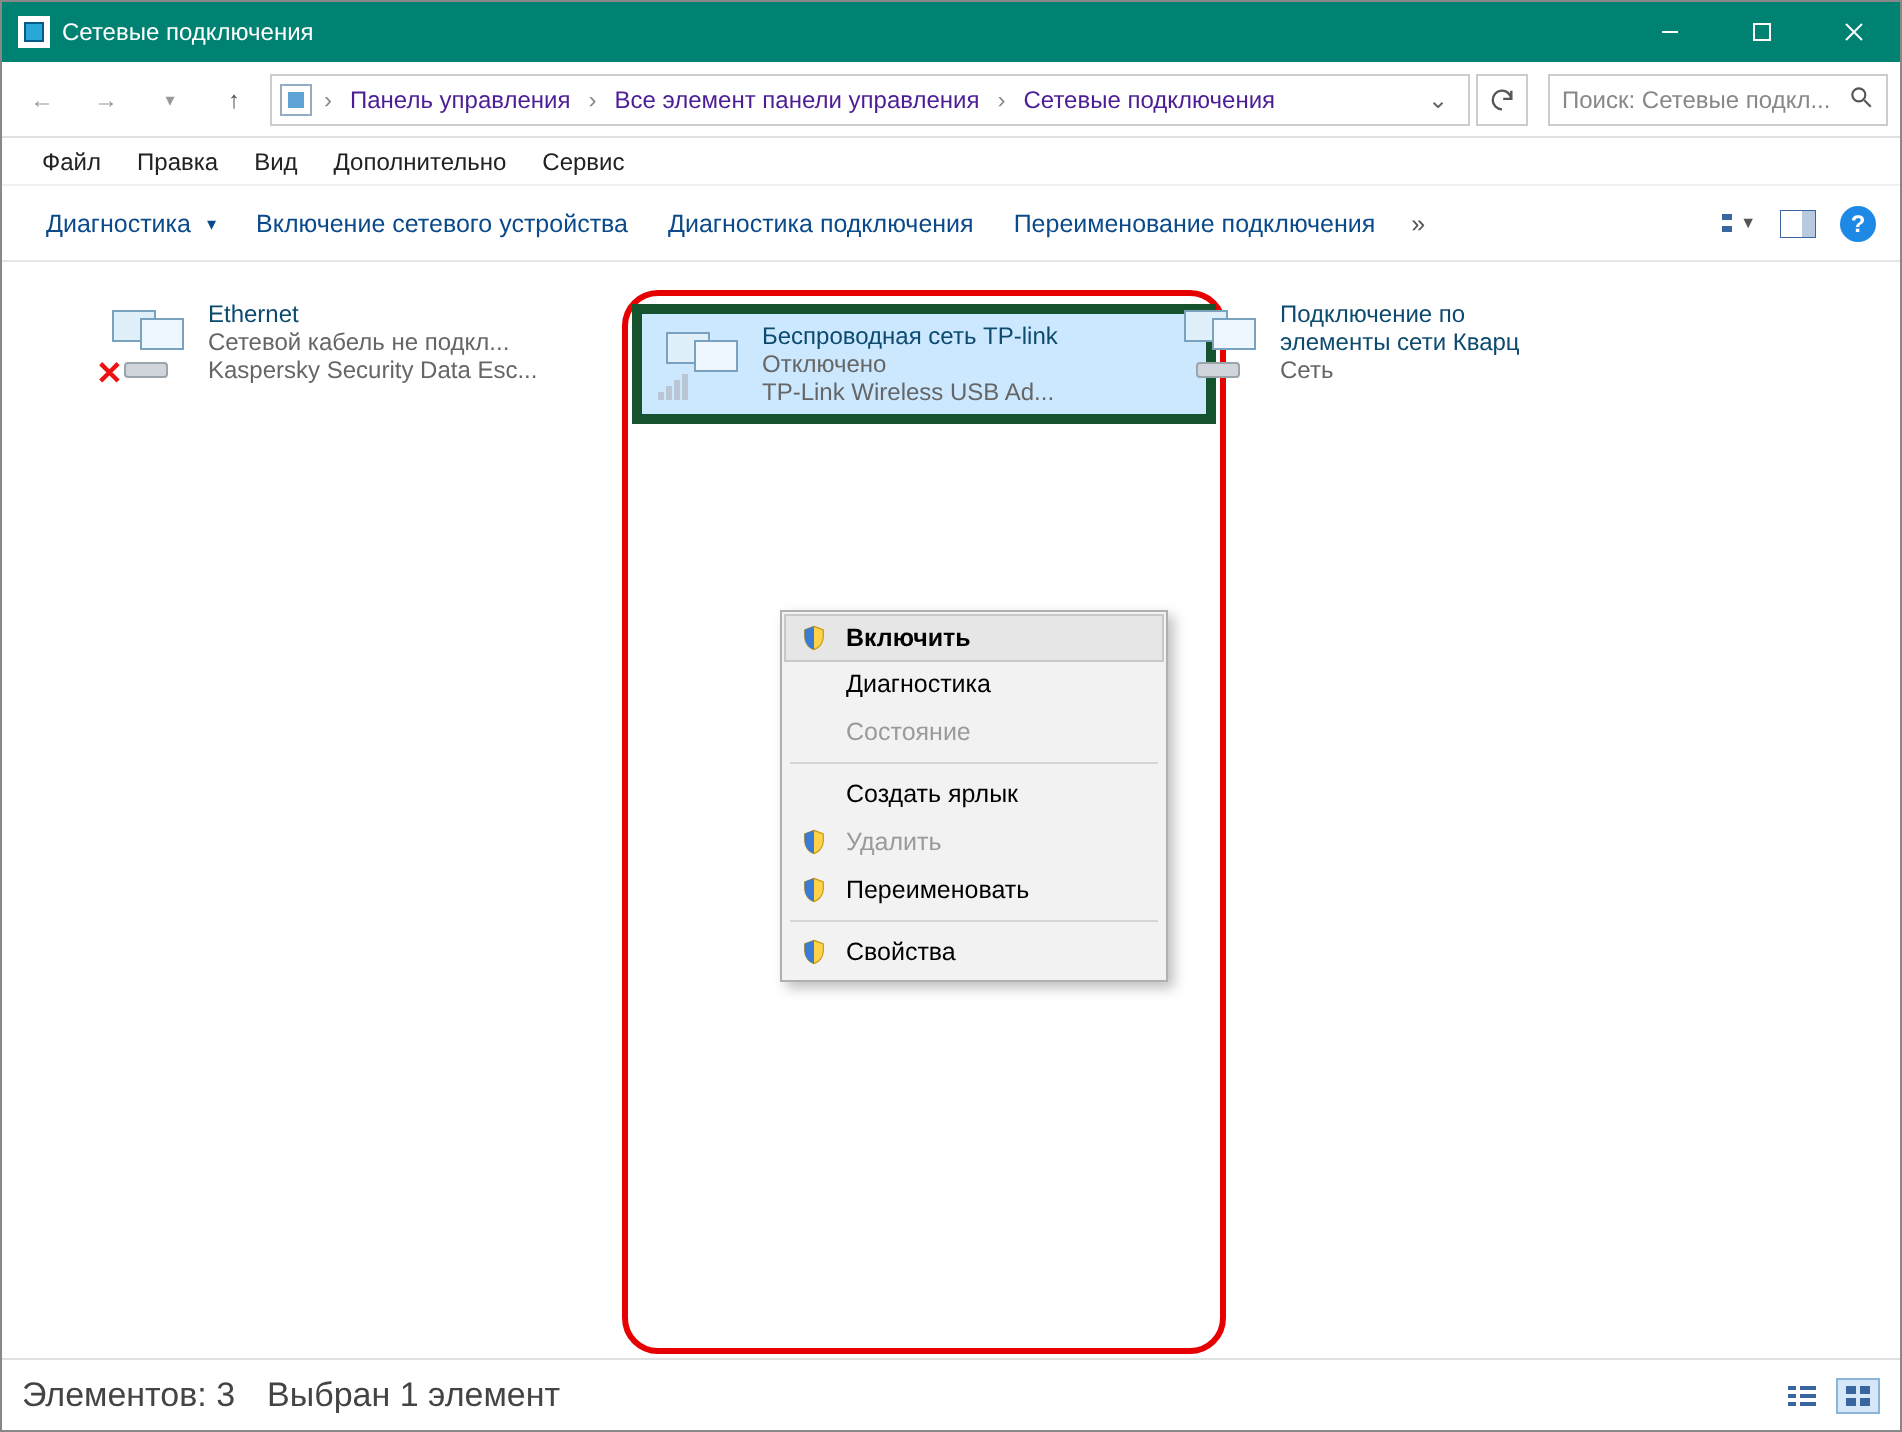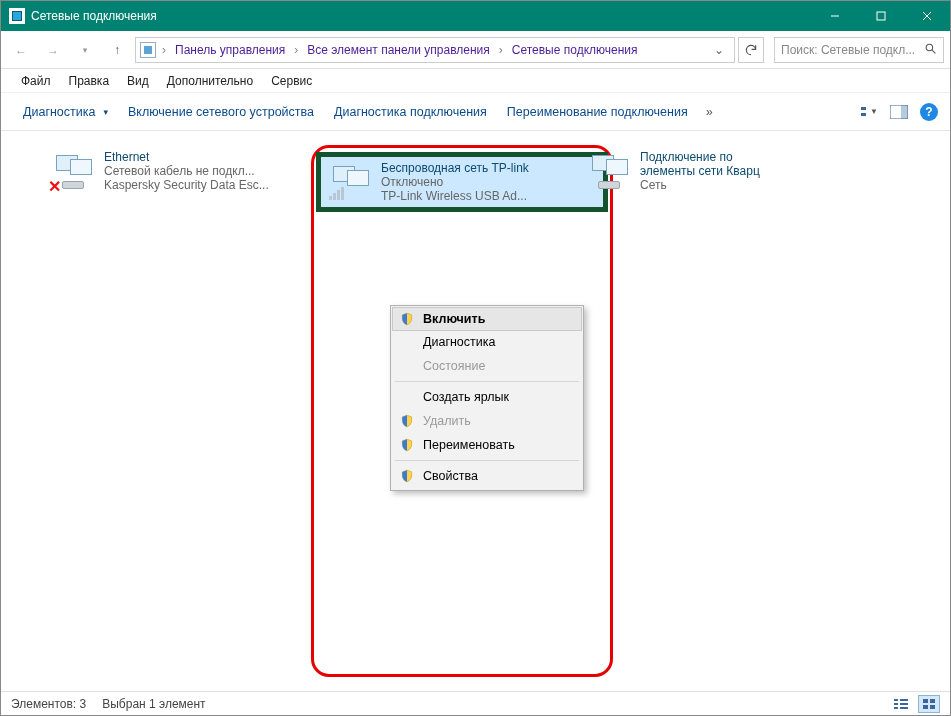--- a/index.html
+++ b/index.html
@@ -62,21 +62,21 @@
   
   .ctxmenu{ position:absolute; left:389px; top:174px; width:194px; background:#f2f2f2; border:1px solid #b0b0b0; box-shadow:3px 3px 6px rgba(0,0,0,.25); padding:2px; font-size:12.5px;}
   .ctxmenu .row{ display:flex; align-items:center; height:24px; padding:0 8px 0 30px; position:relative;}
   .ctxmenu .row .shield{ position:absolute; left:6px; width:16px; height:16px; display:flex; align-items:center; justify-content:center;}
   .ctxmenu .row.hover{ background:#e6e6e6; border:1px solid #c8c8c8; margin:-1px; font-weight:700;}
   .ctxmenu .row.disabled{ color:#9a9a9a; }
   .ctxmenu hr{ border:none; border-top:1px solid #d5d5d5; margin:3px 2px;}
   .shield svg{width:14px;height:14px;}
 
   
-  .status{ position:absolute; bottom:0; left:0; right:0; height:24px; border-top:1px solid #e0e0e0; display:flex; align-items:center; padding:0 10px; font-size:12px; color:#444; gap:16px;}
+  .status{ position:absolute; bottom:0; left:0; right:0; height:36px; border-top:1px solid #e0e0e0; display:flex; align-items:center; padding:0 10px; font-size:17px; color:#444; gap:16px;}
   .status .right{ margin-left:auto; display:flex; gap:6px; color:#3a66a0;}
   .status .right .vbtn{ width:22px; height:18px; border:1px solid transparent; display:flex; align-items:center; justify-content:center;}
   .status .right .vbtn.active{ background:#d6e8f7; border-color:#8ab4d8;}
 
   .addr-icon{ width:16px; height:16px; background:#fff; border:1px solid #94adc4; position:relative; flex-shrink:0;}
   .addr-icon::after{content:""; position:absolute; inset:3px; background:#5da3d5;}
 </style>
 </head>
 <body>
 

